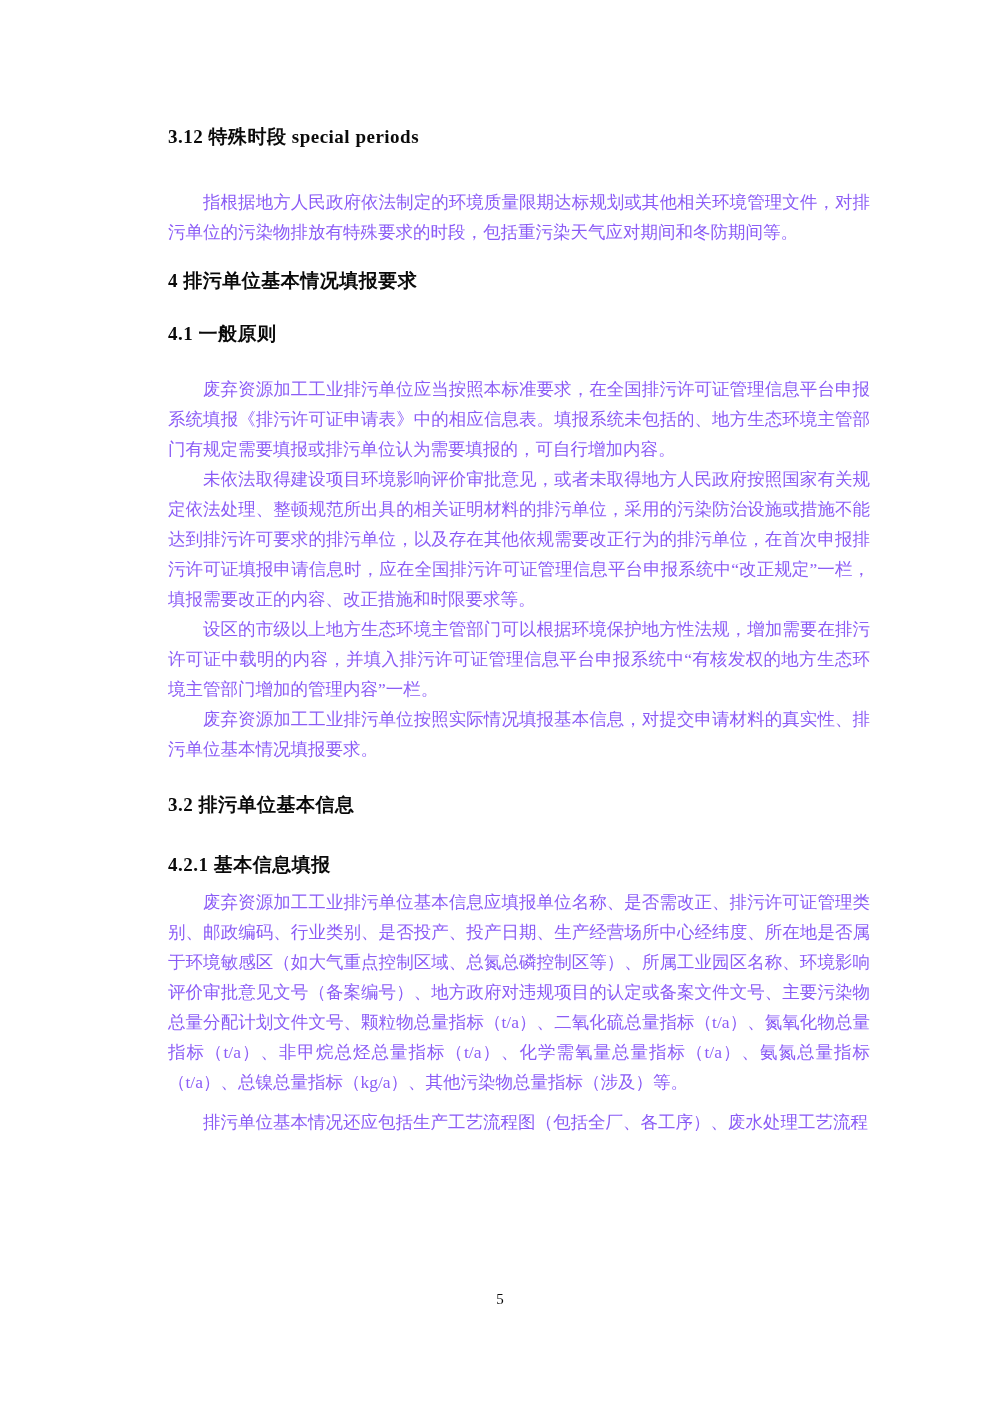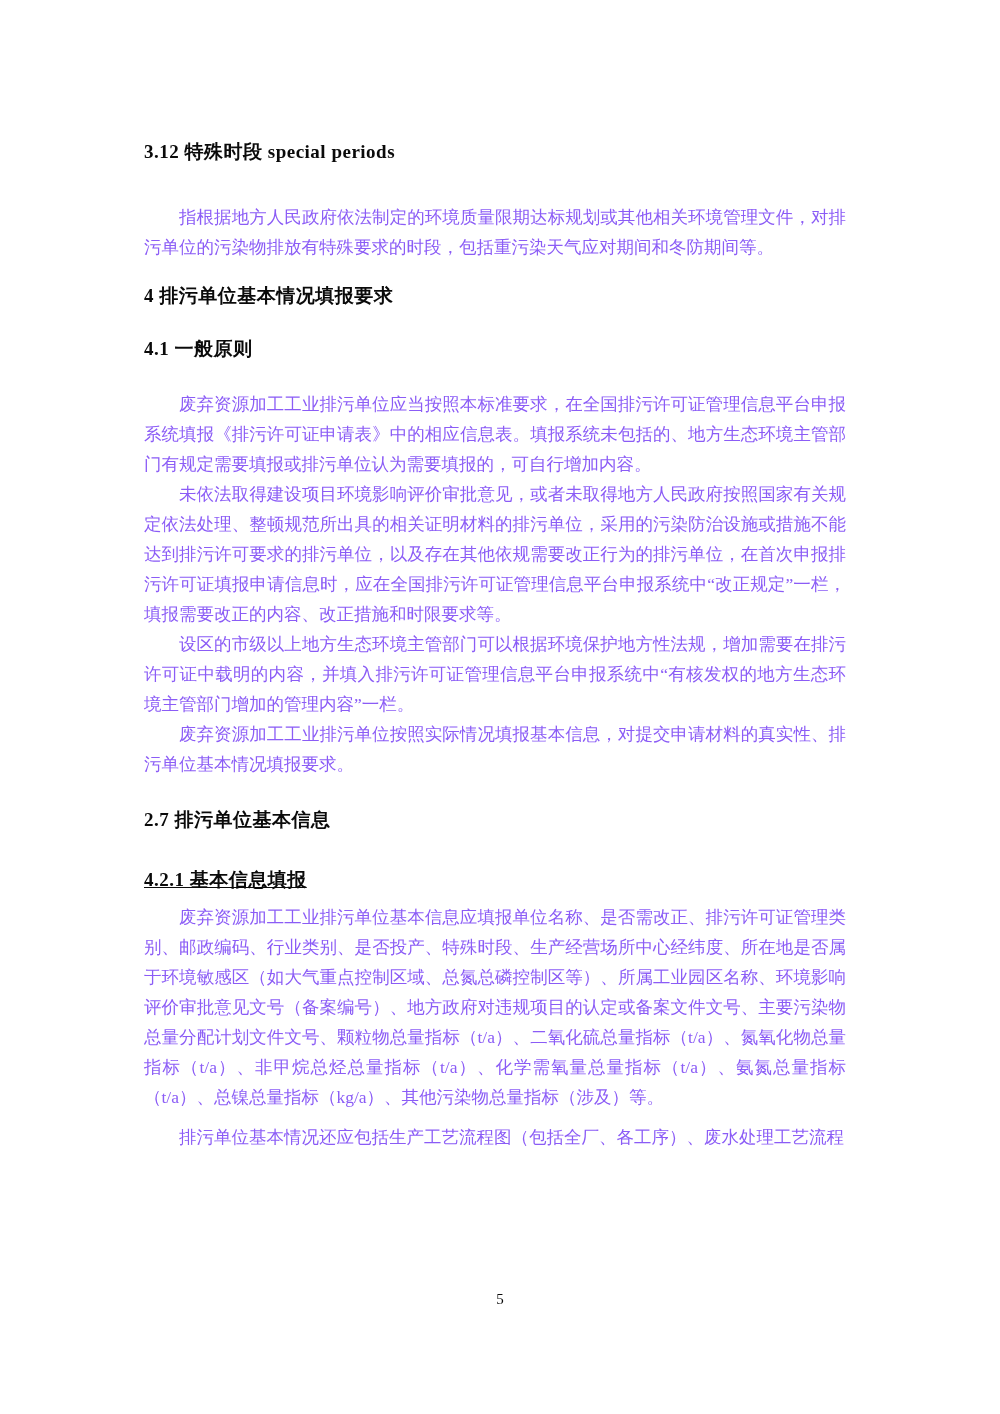--- a/index.html
+++ b/index.html
@@ -11,26 +11,25 @@
     position: relative;
     width: 1000px;
     height: 1414px;
     background: #ffffff;
     color: #000000;
     overflow: hidden;
     font-family: "Liberation Serif", "DejaVu Serif", serif;
   }
   .content {
     position: absolute;
-    left: 144px;
+    left: 168px;
     top: 122px;
     width: 702px;
     font-size: 17.5px;
     line-height: 30px;
-    margin-top: 15px;
   }
   .content p, .content h2 {
     margin: 0;
     padding: 0;
   }
   .paragraph {
     text-indent: 2em;
     text-align: justify;
     font-family: "Liberation Serif", "DejaVu Serif", serif;
     color: #8b5cf6;
@@ -70,21 +69,21 @@
 <div class="page">
   <main class="content">
       <h2 class="heading-sub" style="margin-top: 0px;">3.12 特殊时段 special periods</h2>
       <p class="paragraph" style="margin-top: 35px;">指根据地方人民政府依法制定的环境质量限期达标规划或其他相关环境管理文件，对排污单位的污染物排放有特殊要求的时段，包括重污染天气应对期间和冬防期间等。</p>
       <h2 class="heading-chapter" style="margin-top: 19px;">4 排污单位基本情况填报要求</h2>
       <h2 class="heading-sub" style="margin-top: 23px;">4.1 一般原则</h2>
       <p class="paragraph" style="margin-top: 25px;">废弃资源加工工业排污单位应当按照本标准要求，在全国排污许可证管理信息平台申报系统填报《排污许可证申请表》中的相应信息表。填报系统未包括的、地方生态环境主管部门有规定需要填报或排污单位认为需要填报的，可自行增加内容。</p>
       <p class="paragraph" style="margin-top: 0px;">未依法取得建设项目环境影响评价审批意见，或者未取得地方人民政府按照国家有关规定依法处理、整顿规范所出具的相关证明材料的排污单位，采用的污染防治设施或措施不能达到排污许可要求的排污单位，以及存在其他依规需要改正行为的排污单位，在首次申报排污许可证填报申请信息时，应在全国排污许可证管理信息平台申报系统中“改正规定”一栏，填报需要改正的内容、改正措施和时限要求等。</p>
       <p class="paragraph" style="margin-top: 0px;">设区的市级以上地方生态环境主管部门可以根据环境保护地方性法规，增加需要在排污许可证中载明的内容，并填入排污许可证管理信息平台申报系统中“有核发权的地方生态环境主管部门增加的管理内容”一栏。</p>
       <p class="paragraph" style="margin-top: 0px;">废弃资源加工工业排污单位按照实际情况填报基本信息，对提交申请材料的真实性、排污单位基本情况填报要求。</p>
-      <h2 class="heading-sub" style="margin-top: 26px;">2.7 排污单位基本信息</h2>
-      <h2 class="heading-sub" style="margin-top: 30px; text-decoration: underline;">4.2.1 基本信息填报</h2>
-      <p class="paragraph" style="margin-top: 7px;">废弃资源加工工业排污单位基本信息应填报单位名称、是否需改正、排污许可证管理类别、邮政编码、行业类别、是否投产、特殊时段、生产经营场所中心经纬度、所在地是否属于环境敏感区（如大气重点控制区域、总氮总磷控制区等）、所属工业园区名称、环境影响评价审批意见文号（备案编号）、地方政府对违规项目的认定或备案文件文号、主要污染物总量分配计划文件文号、颗粒物总量指标（t/a）、二氧化硫总量指标（t/a）、氮氧化物总量指标（t/a）、非甲烷总烃总量指标（t/a）、化学需氧量总量指标（t/a）、氨氮总量指标（t/a）、总镍总量指标（kg/a）、其他污染物总量指标（涉及）等。</p>
+      <h2 class="heading-sub" style="margin-top: 26px;">3.2 排污单位基本信息</h2>
+      <h2 class="heading-sub" style="margin-top: 30px;">4.2.1 基本信息填报</h2>
+      <p class="paragraph" style="margin-top: 7px;">废弃资源加工工业排污单位基本信息应填报单位名称、是否需改正、排污许可证管理类别、邮政编码、行业类别、是否投产、投产日期、生产经营场所中心经纬度、所在地是否属于环境敏感区（如大气重点控制区域、总氮总磷控制区等）、所属工业园区名称、环境影响评价审批意见文号（备案编号）、地方政府对违规项目的认定或备案文件文号、主要污染物总量分配计划文件文号、颗粒物总量指标（t/a）、二氧化硫总量指标（t/a）、氮氧化物总量指标（t/a）、非甲烷总烃总量指标（t/a）、化学需氧量总量指标（t/a）、氨氮总量指标（t/a）、总镍总量指标（kg/a）、其他污染物总量指标（涉及）等。</p>
       <p class="paragraph" style="margin-top: 10px;">排污单位基本情况还应包括生产工艺流程图（包括全厂、各工序）、废水处理工艺流程</p>
     </main>
   <footer class="footer">
     <span>5</span>
   </footer>
 </div>
 
 </body></html>

